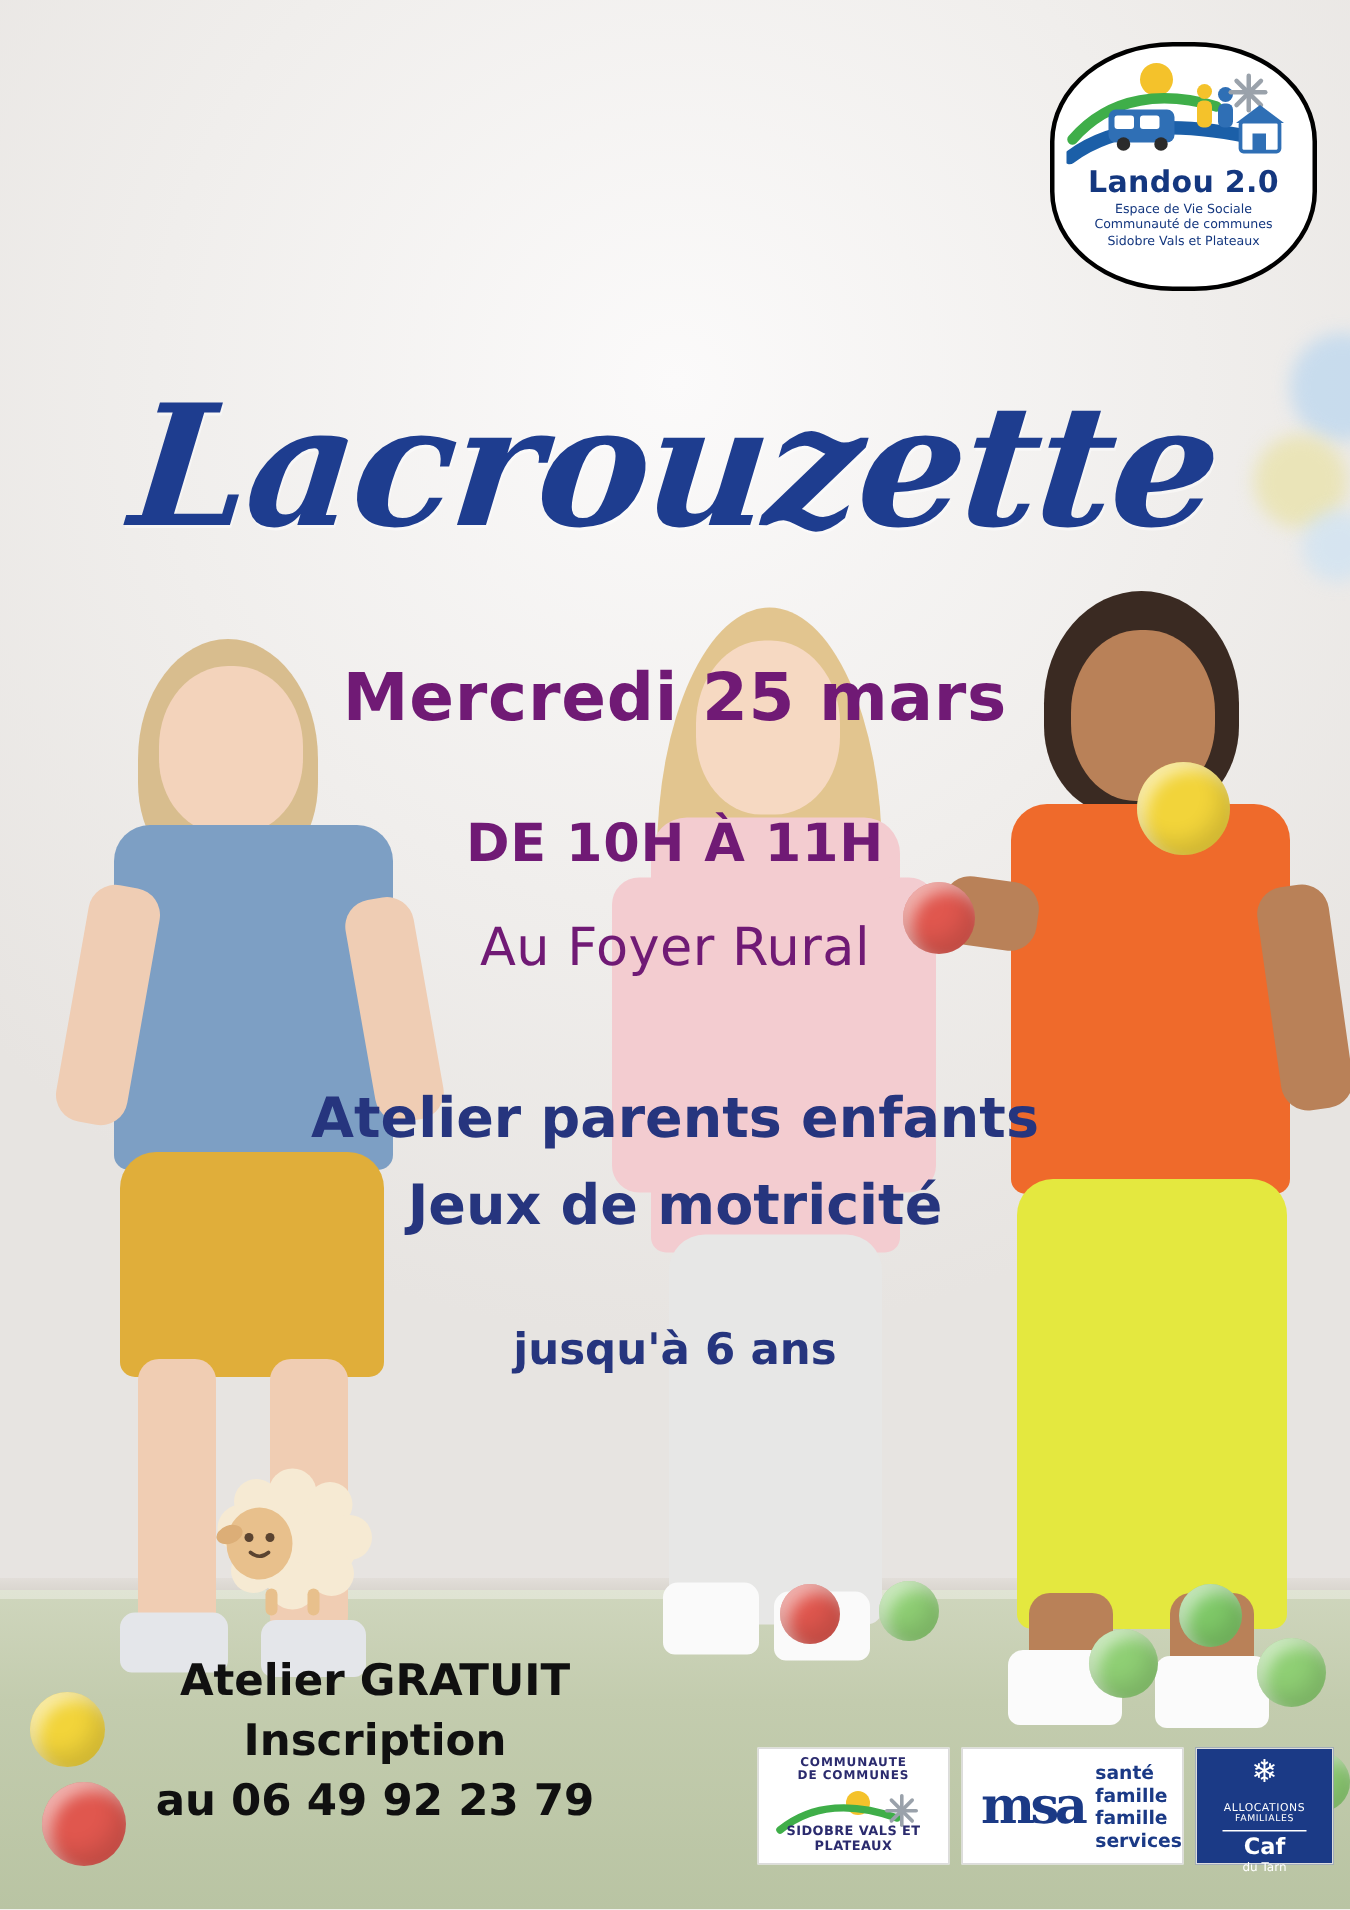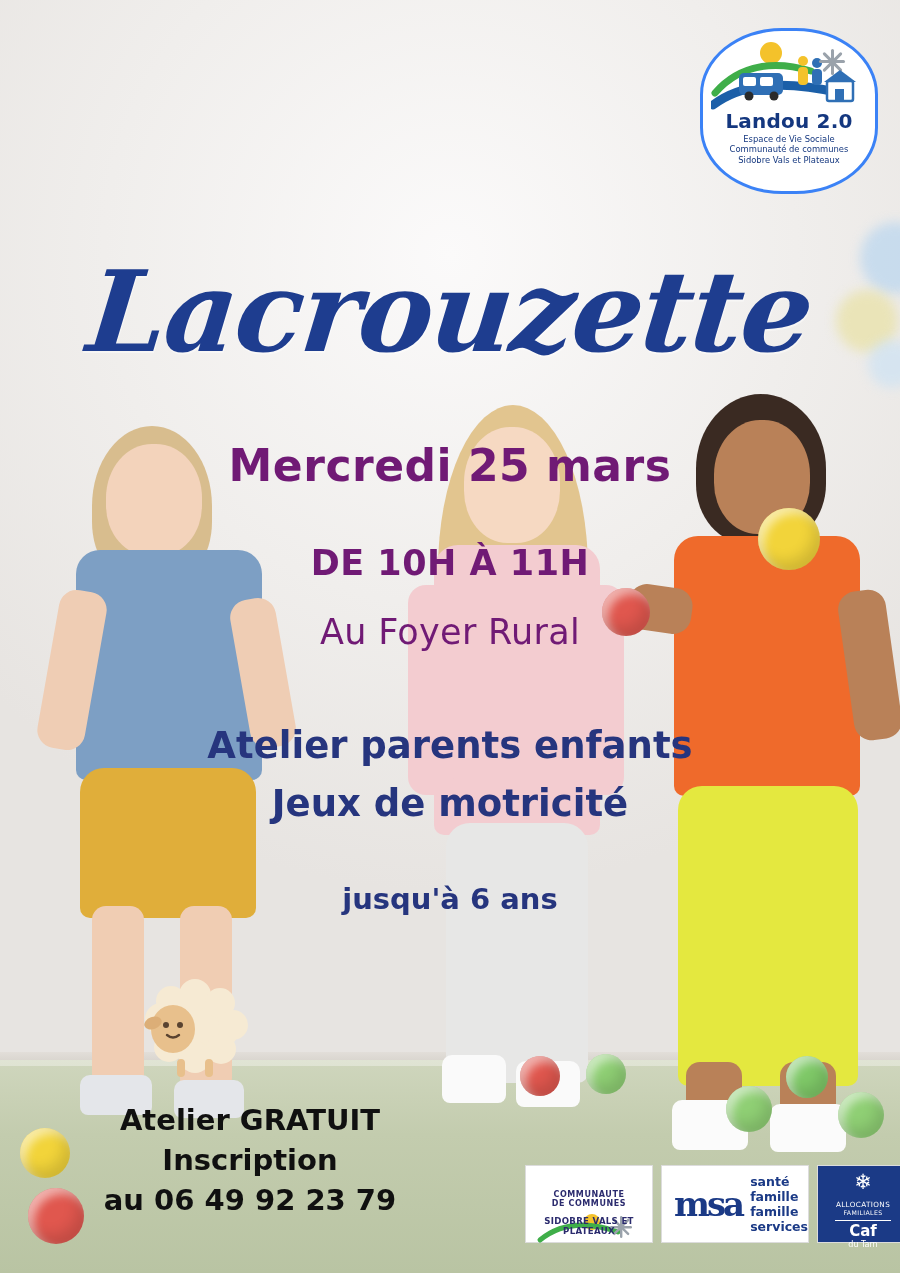--- a/index.html
+++ b/index.html
@@ -94,21 +94,21 @@
   }
 
   
   .logo-landou {
     position: absolute;
     top: 28px;
     left: 700px;
     width: 172px;
     height: 160px;
     background: #ffffff;
-    border: 3px solid #3b82f6;
+    border: 3px solid #000000;
     border-radius: 46% 46% 46% 46% / 40% 40% 40% 40%;
     box-shadow: 0 0 0 2px #ffffff inset;
     text-align: center;
     overflow: hidden;
   }
   .logo-landou .art {
     position: relative;
     height: 78px;
     margin: 6px 8px 0 8px;
   }
@@ -231,24 +231,23 @@
     gap: 8px;
   }
   .plogo {
     background: #ffffff;
     border: 1px solid #dcdcdc;
     box-sizing: border-box;
   }
   .plogo-ccsvp {
     width: 128px;
     height: 78px;
-    padding-top: 24px;
+    padding-top: 4px;
     text-align: center;
     position: relative;
-    margin-left: 20px;
   }
   .plogo-ccsvp .l1 {
     font-family: "DejaVu Sans", sans-serif;
     font-size: 8px;
     font-weight: bold;
     color: #2b2b6e;
     letter-spacing: .6px;
   }
   .plogo-ccsvp .l2 {
     font-family: "DejaVu Sans", sans-serif;

